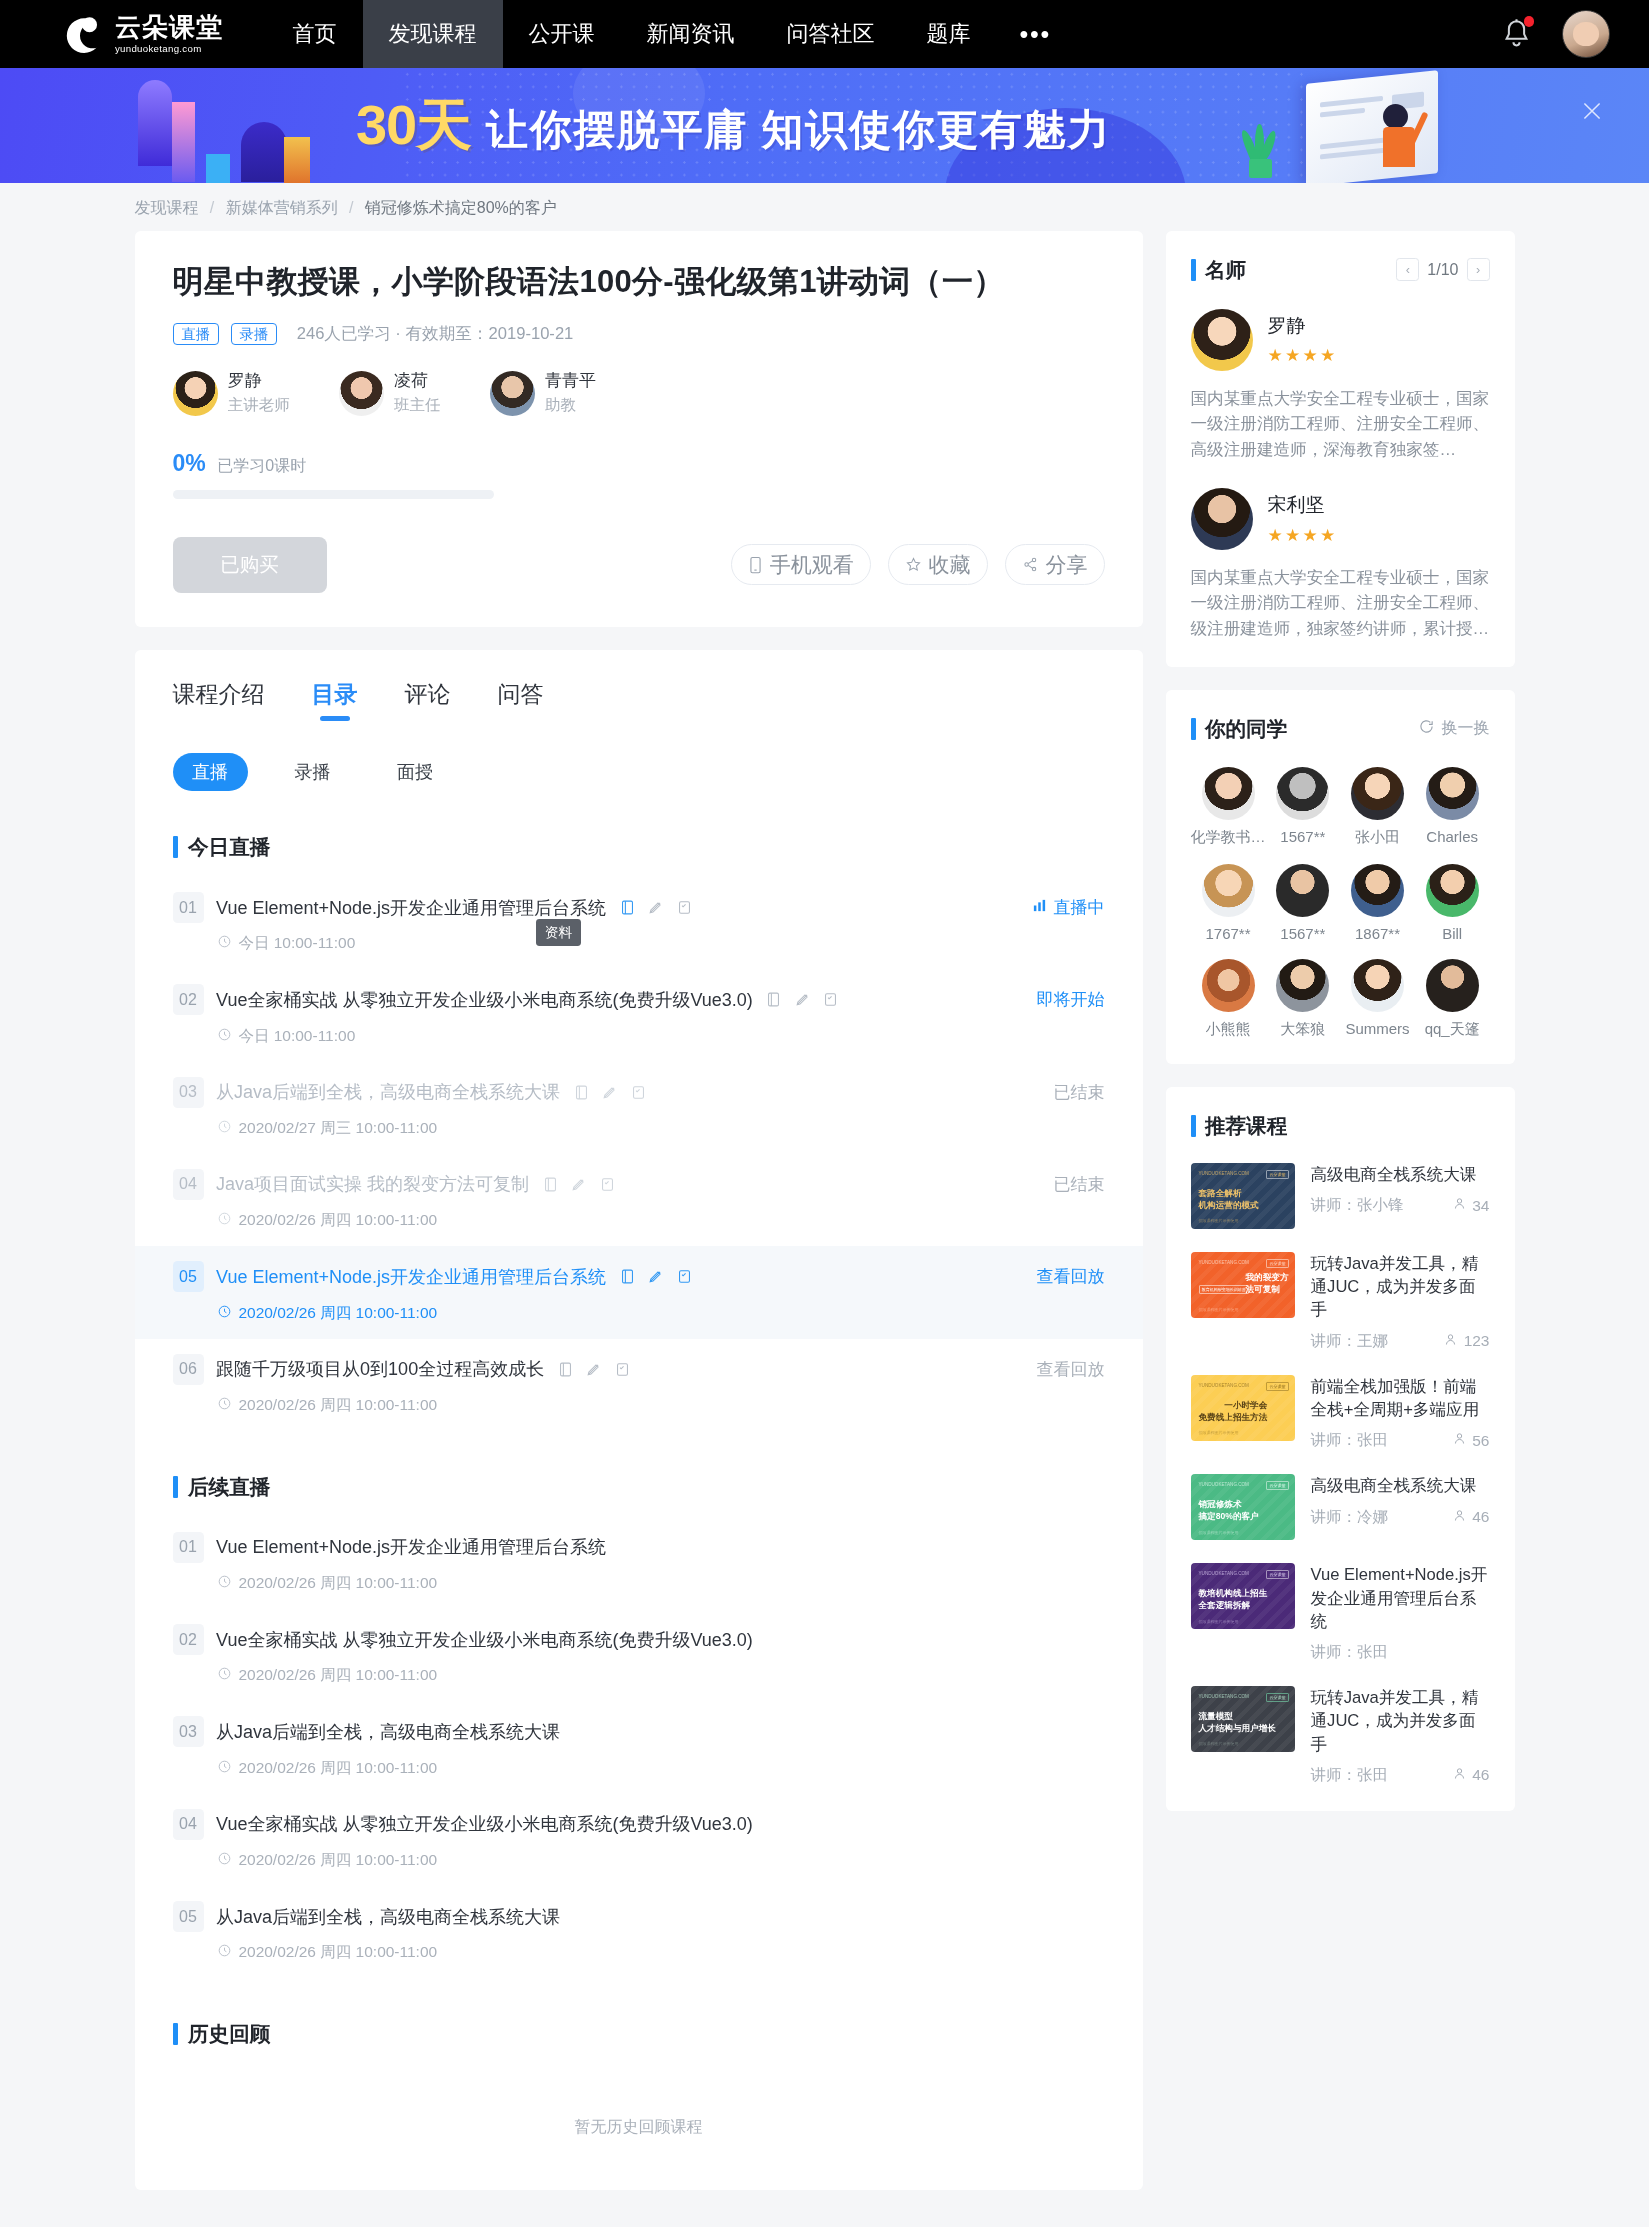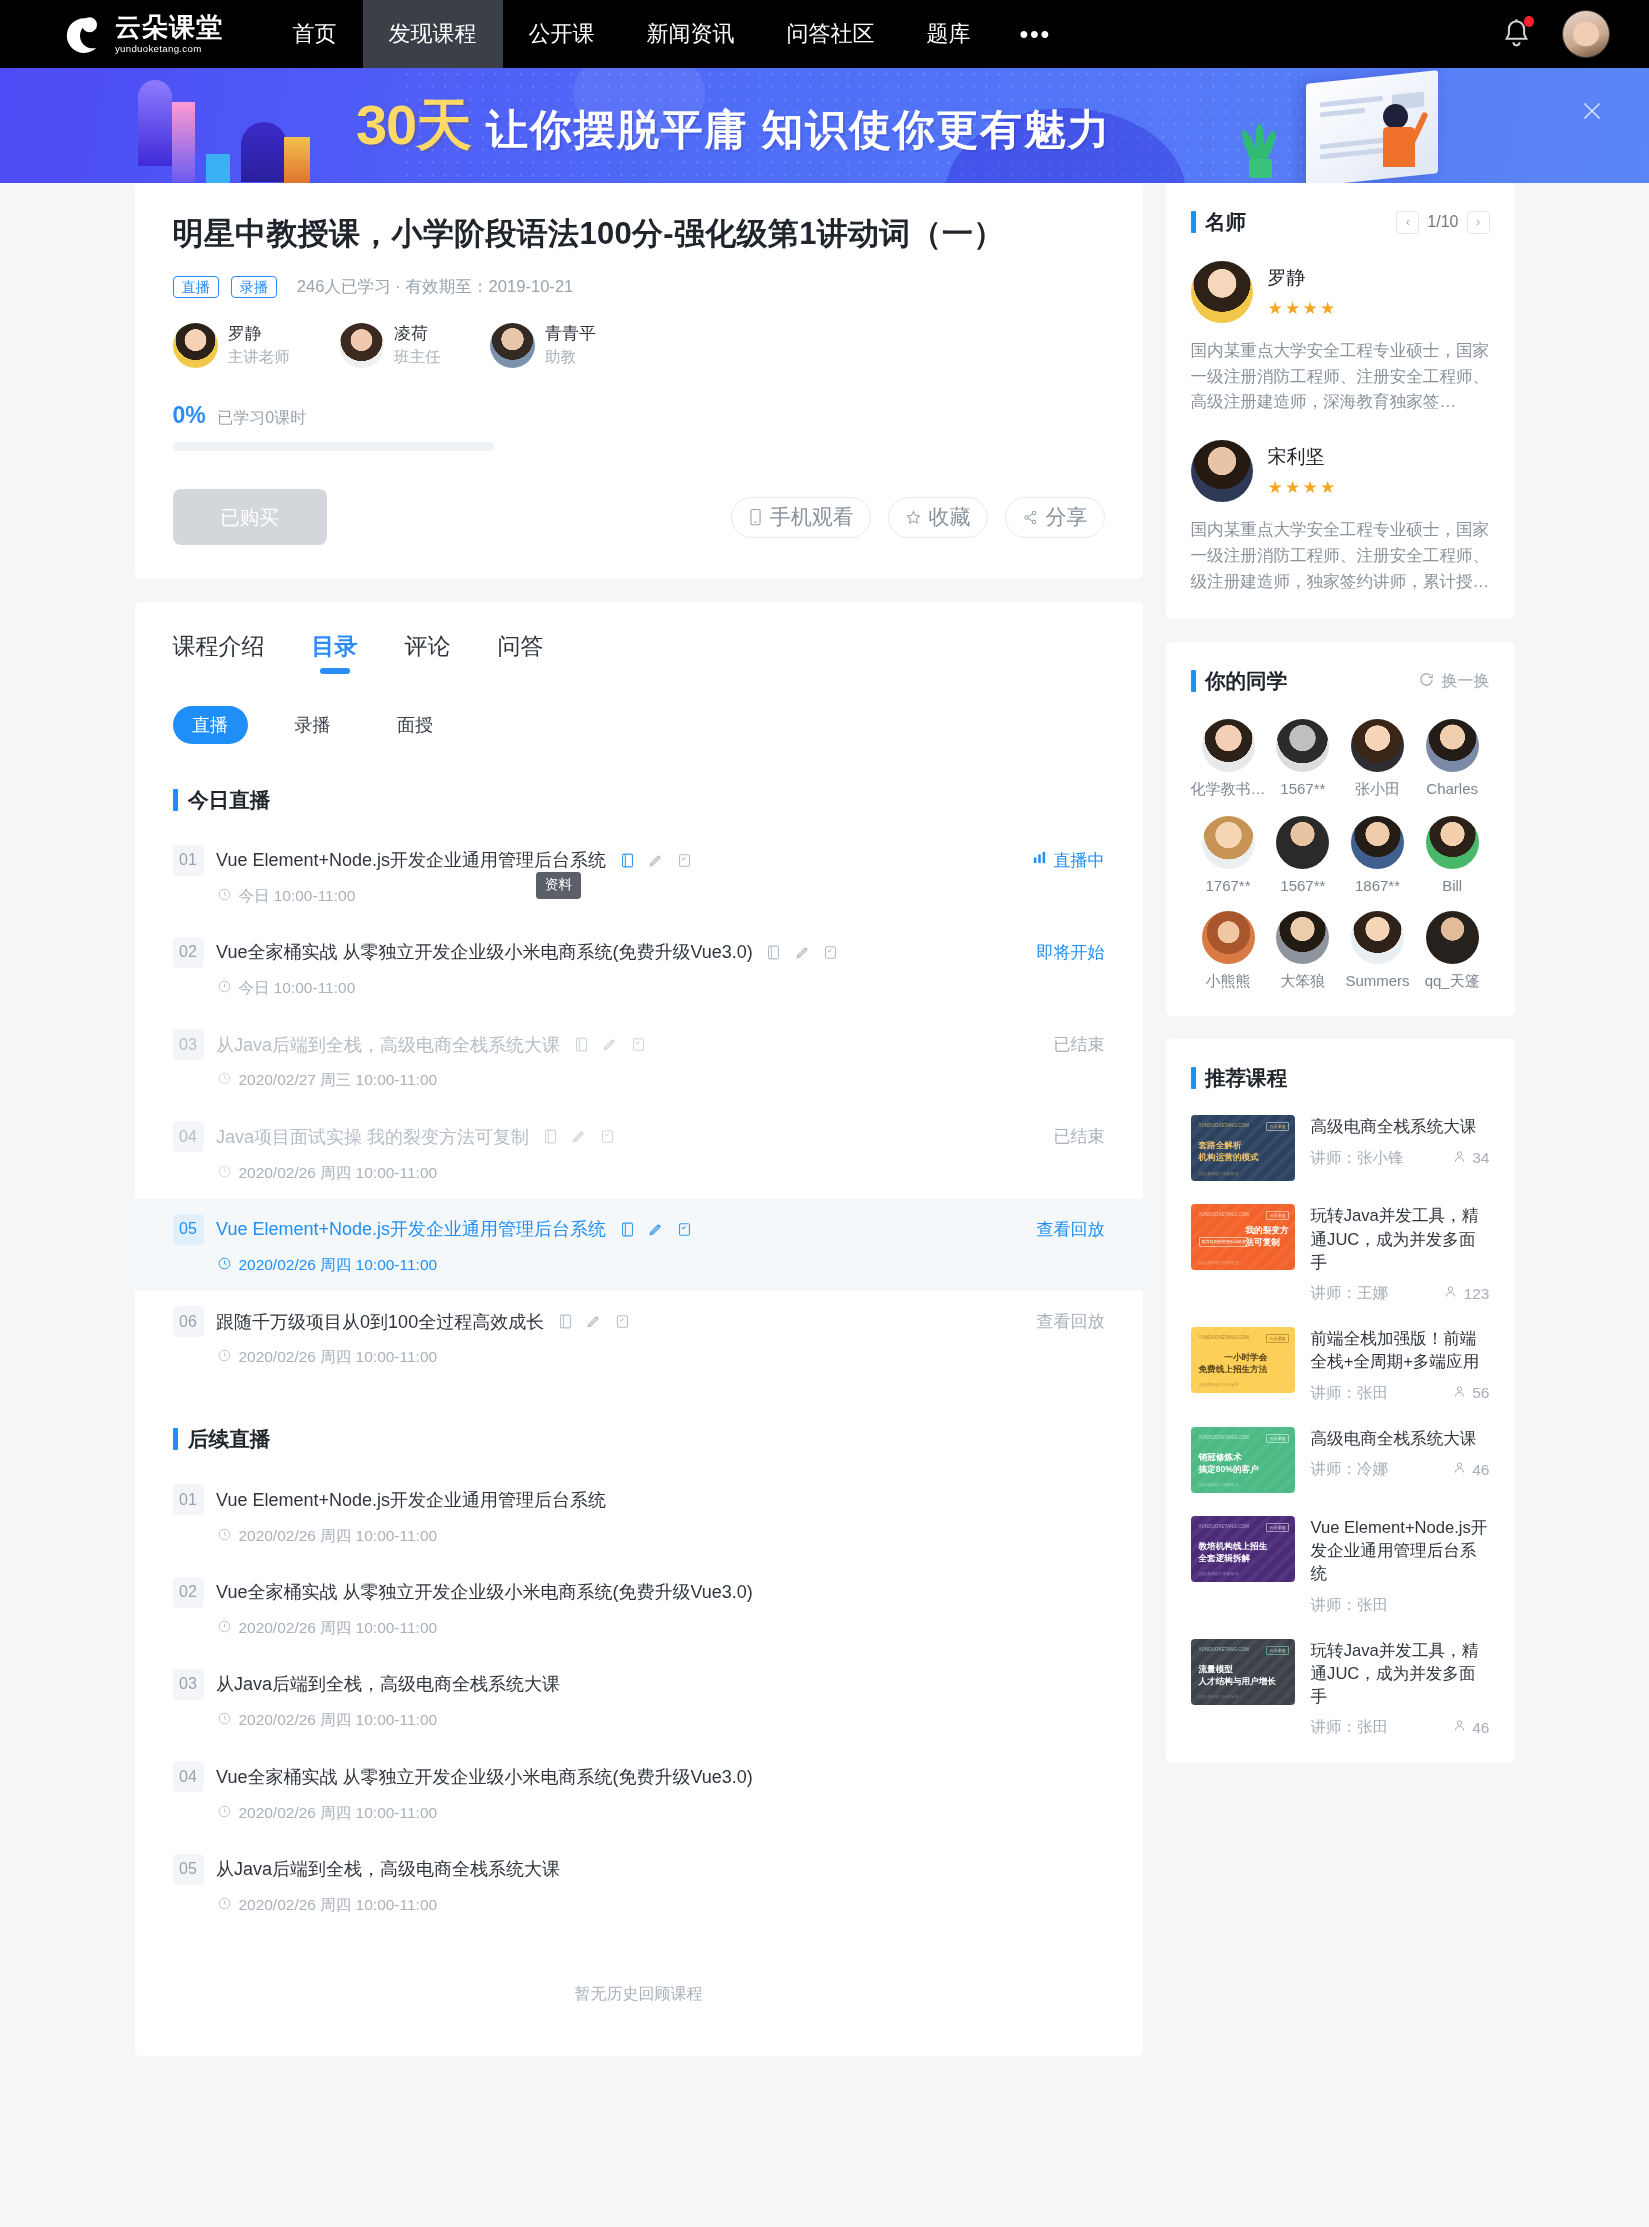--- a/index.html
+++ b/index.html
@@ -340,20 +340,27 @@
       <div class="person-head"></div>
       <div class="person-body"></div>
     </div>
     <div class="banner-close">
       <svg width="26" height="26" viewBox="0 0 24 24" stroke="#e6ecff" stroke-width="1.4" fill="none">
         <path d="M5 5 L19 19 M19 5 L5 19"></path>
       </svg>
     </div>
   </div>
 
+  <div class="crumb">
+    <span>发现课程</span>
+    <span class="sep">/</span>
+    <span>新媒体营销系列</span>
+    <span class="sep">/</span>
+    <span class="cur">销冠修炼术搞定80%的客户</span>
+  </div>
 
   <div class="wrap">
 
     <div class="col-main">
 
       <div class="card course-card">
         <div class="course-title">明星中教授课，小学阶段语法100分-强化级第1讲动词（一）</div>
 
         <div class="meta-row">
           <span class="tag">直播</span>
@@ -735,20 +742,24 @@
           </div>
           <div class="lesson-time">
             <span><svg width="15" height="15" viewBox="0 0 24 24" fill="none" stroke="#b6bdc6" stroke-width="1.5">
                   <circle cx="12" cy="12" r="8.5"></circle>
                   <path d="M12 7.5V12l3 2"></path>
                 </svg></span>
             <span>2020/02/26 周四 10:00-11:00</span>
           </div>
         </div>
 
+        <div class="sec-head">
+          <div class="sec-bar"></div>
+          <div class="sec-title">历史回顾</div>
+        </div>
         <div class="empty-note">暂无历史回顾课程</div>
       </div>
     </div>
 
     <div class="col-side">
 
       <div class="card side-card">
         <div class="side-head">
           <div class="sec-bar" style="margin-right:9.2px;"></div>
           <div class="side-title">名师</div>

